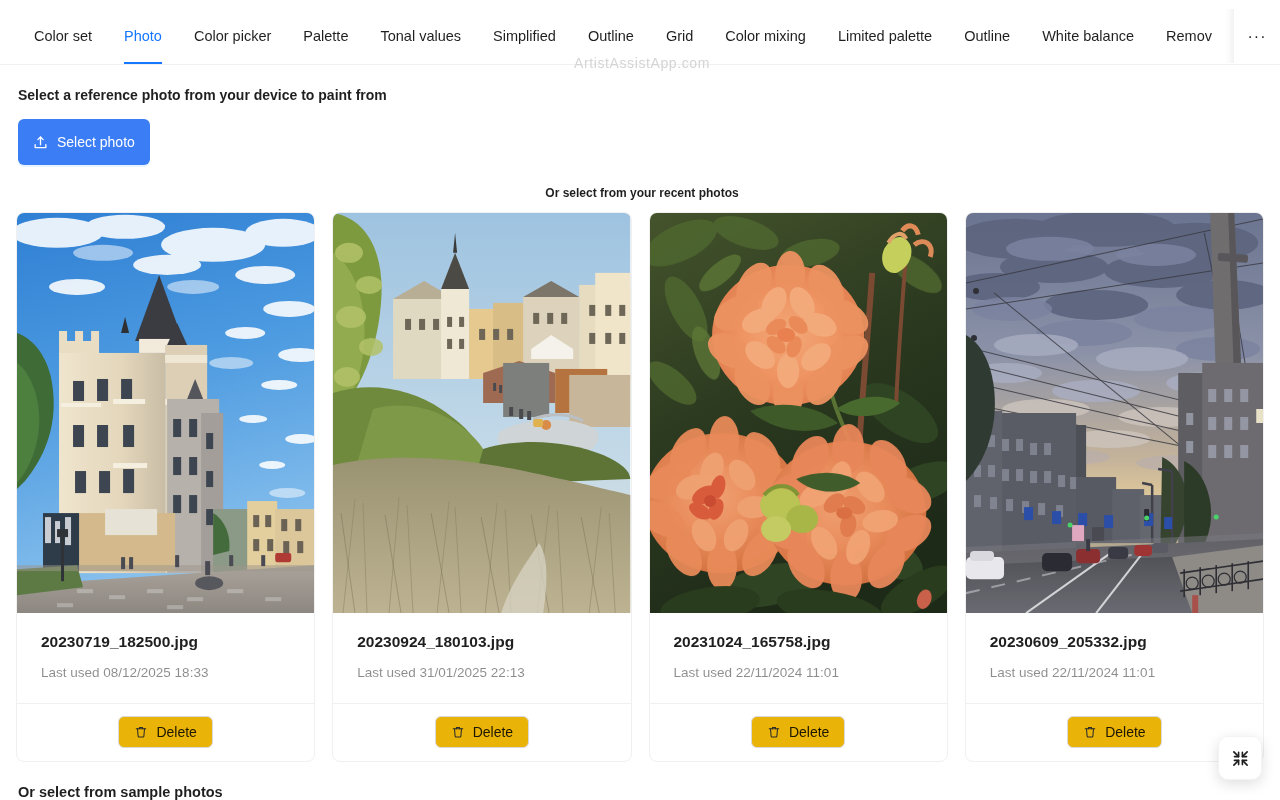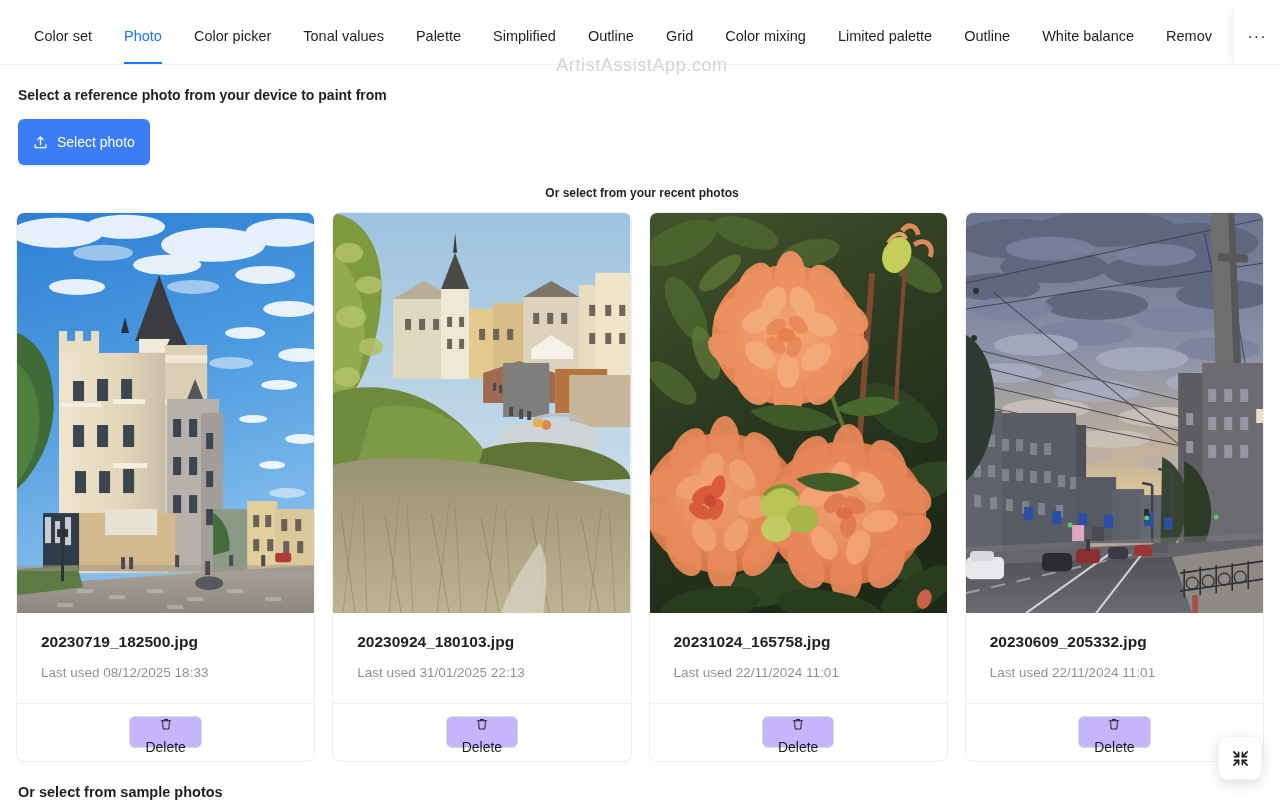--- a/index.html
+++ b/index.html
@@ -71,21 +71,21 @@
     cursor: pointer;
     letter-spacing: 1px;
   }
 
   
   .watermark {
     position: absolute;
     top: 55px;
     left: 4px; right: 0;
     text-align: center;
-    font-size: 18px;
+    font-size: 14px;
     letter-spacing: 0.6px;
     color: #d4d4d4;
     pointer-events: none;
     user-select: none;
   }
 
   
   .content {
     position: relative;
     padding: 0 16px;
@@ -165,28 +165,27 @@
     display: flex;
     align-items: center;
     justify-content: center;
   }
   .delete-btn {
     display: inline-flex;
     align-items: center;
     gap: 8px;
     height: 32px;
     padding: 0 15px;
-    background: #c4b5fd;
+    background: #eab308;
     border: 1px solid #d9d9d9;
     border-radius: 6px;
     font-family: inherit;
     font-size: 14px;
     color: rgba(0,0,0,0.88);
     cursor: pointer;
-    flex-direction: column;
   }
   .delete-btn svg { display: block; }
 
   .footer-head {
     margin: 22px 0 0 18px;
     font-size: 14.5px;
     font-weight: bold;
     color: rgba(0,0,0,0.88);
   }
 
@@ -215,24 +214,24 @@
     <div class="tab">
         <span>Color set</span>
       </div>
     <div class="tab active">
         <span>Photo</span>
       </div>
     <div class="tab">
         <span>Color picker</span>
       </div>
     <div class="tab">
+        <span>Palette</span>
+      </div>
+    <div class="tab">
         <span>Tonal values</span>
-      </div>
-    <div class="tab">
-        <span>Palette</span>
       </div>
     <div class="tab">
         <span>Simplified</span>
       </div>
     <div class="tab">
         <span>Outline</span>
       </div>
     <div class="tab">
         <span>Grid</span>
       </div>

